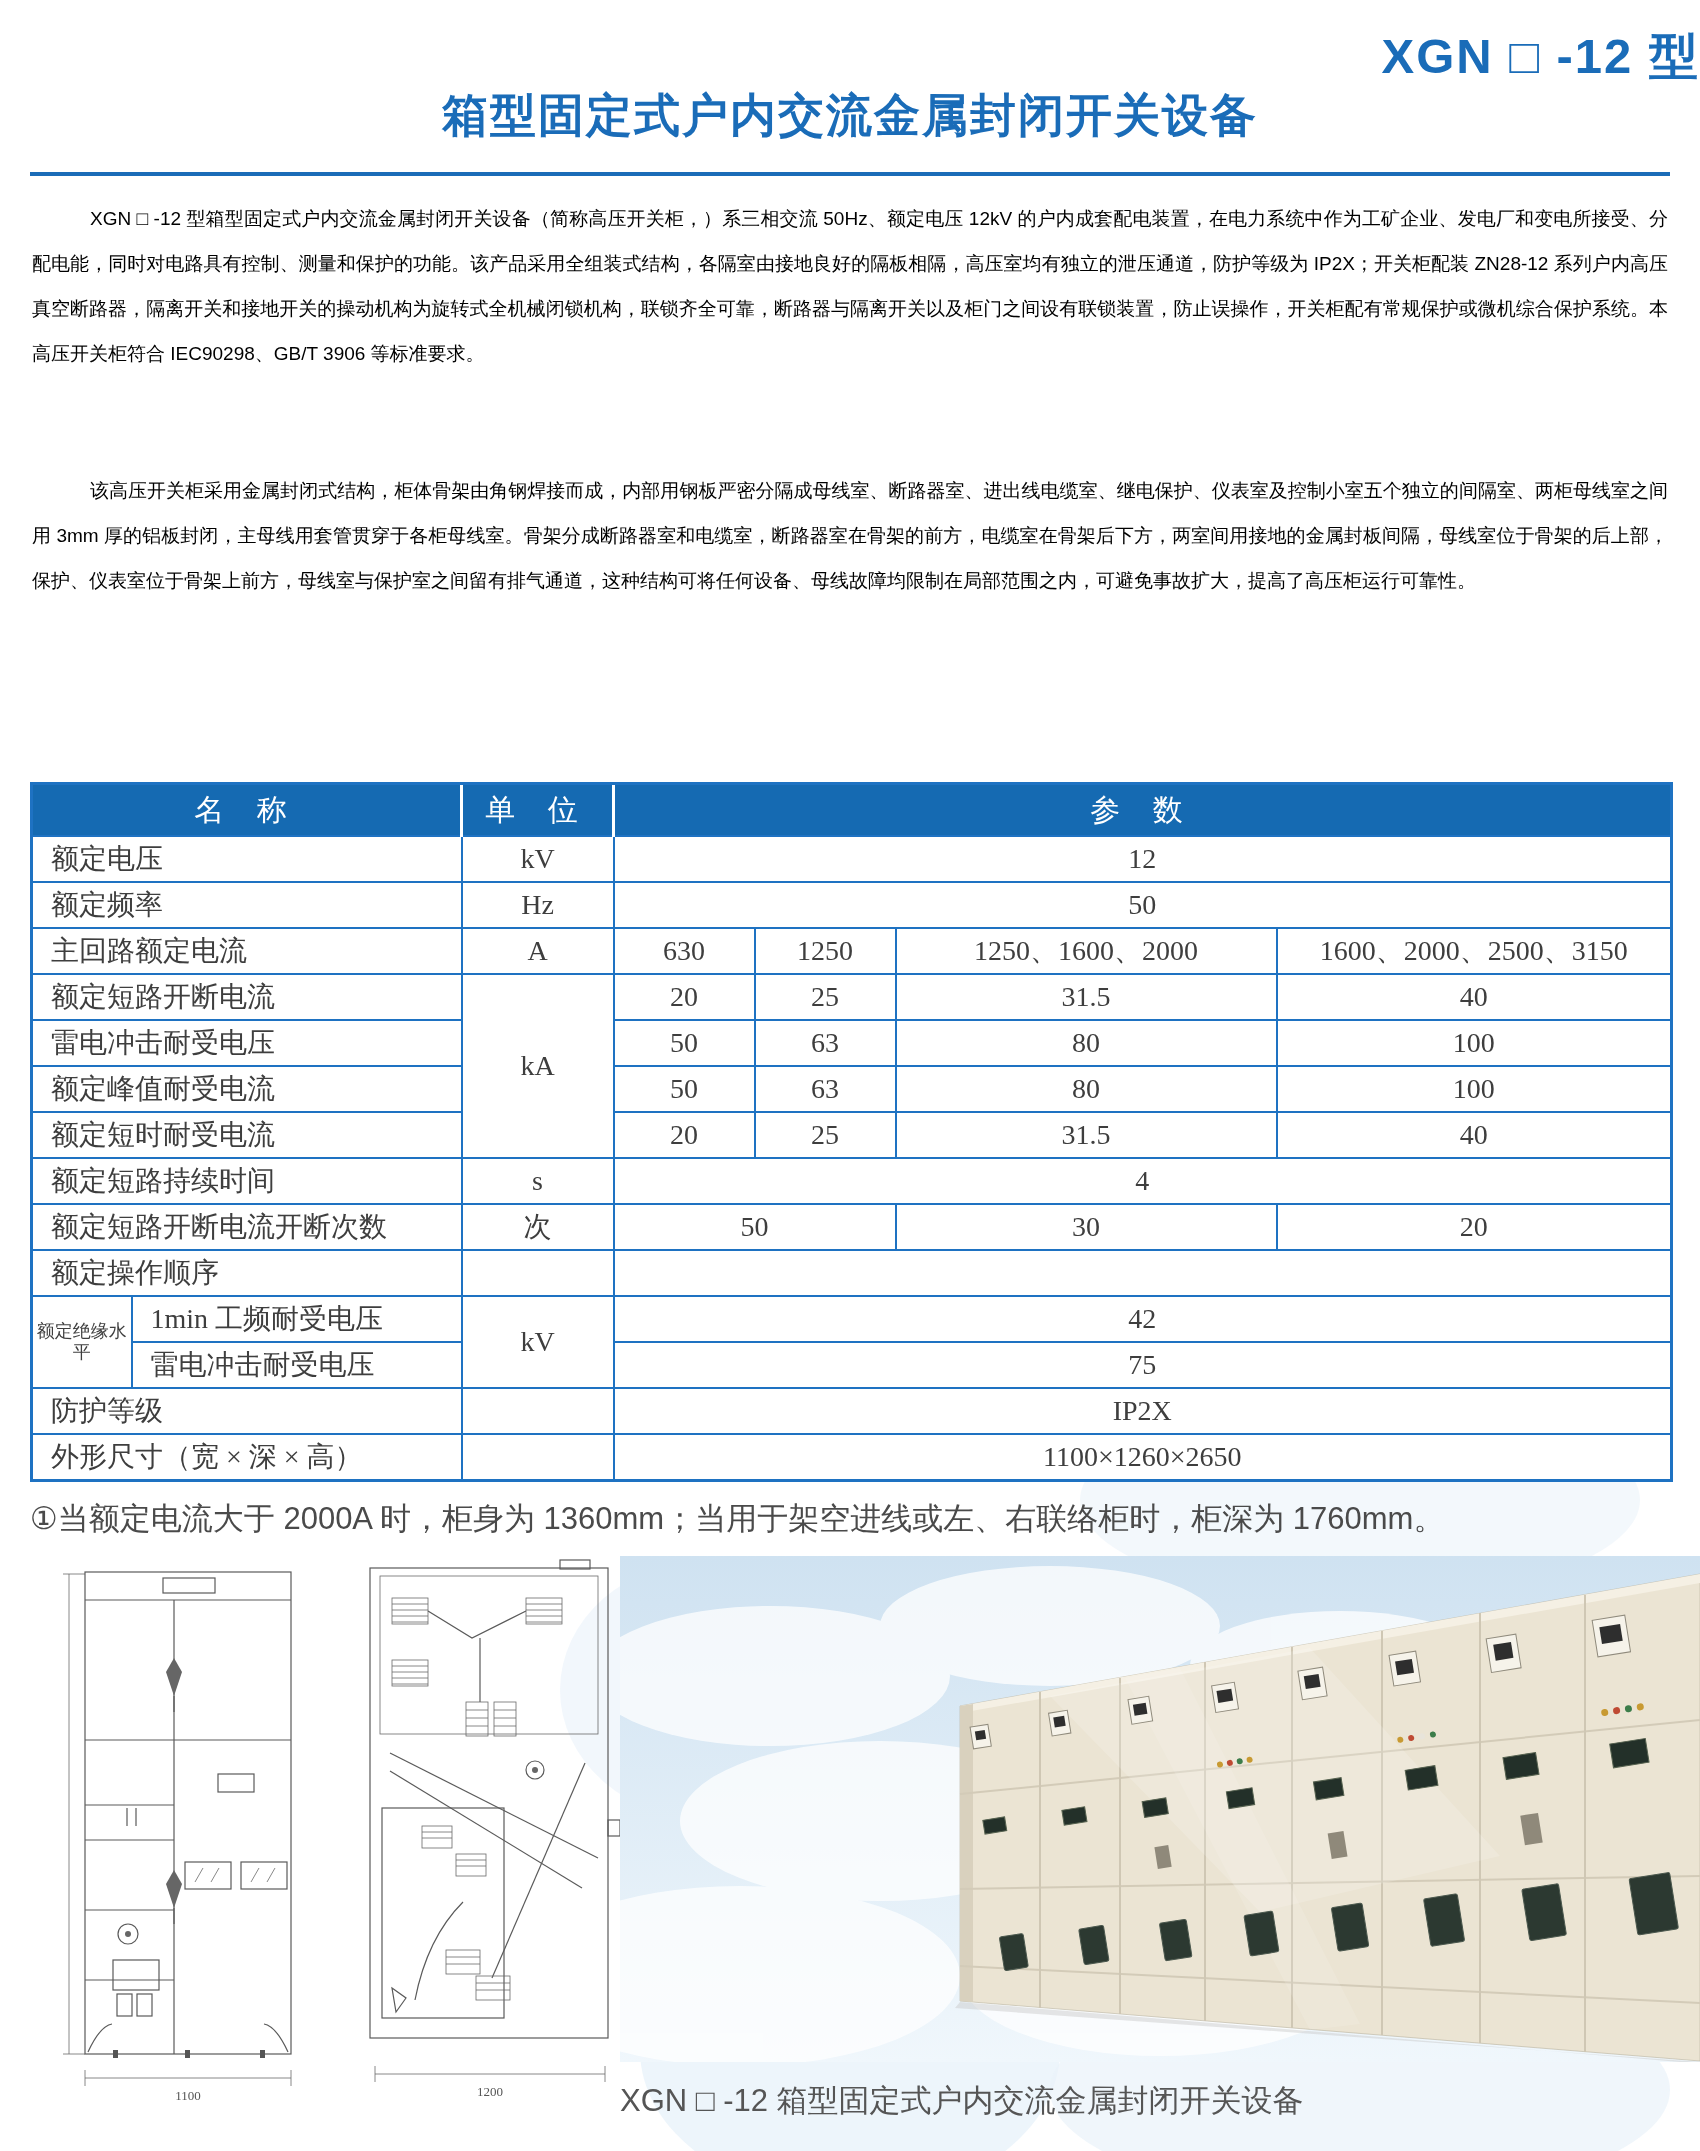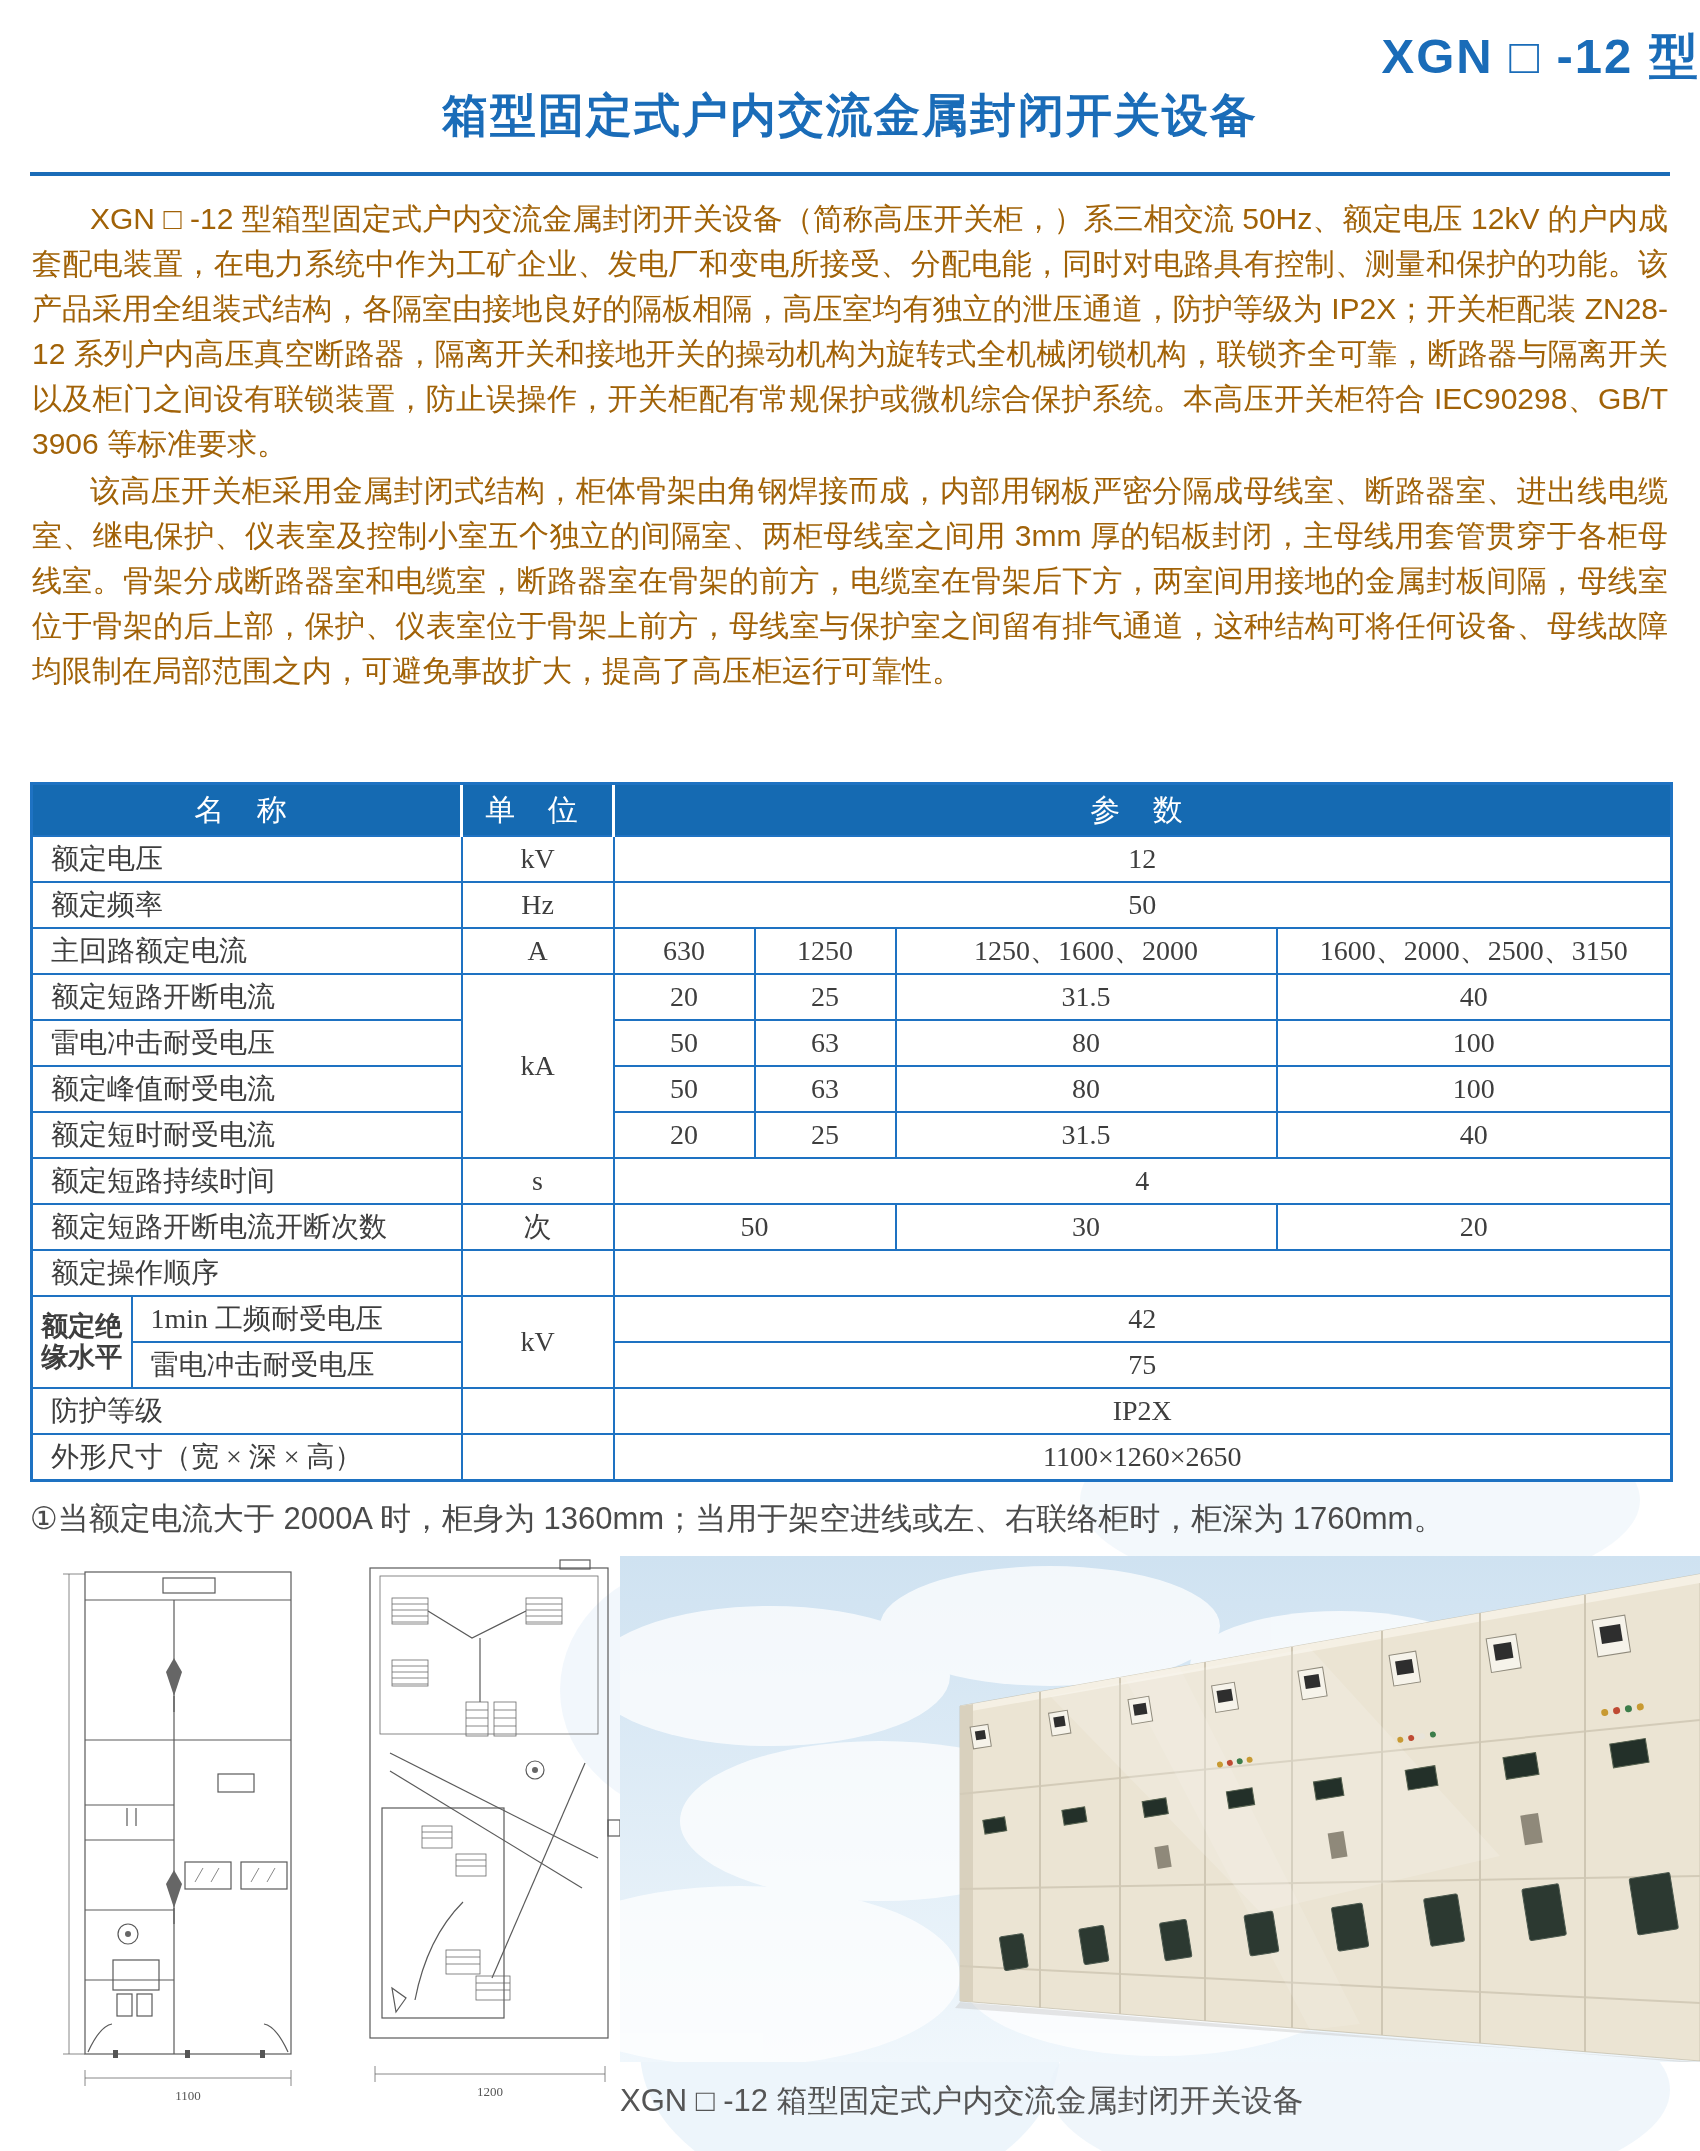--- a/index.html
+++ b/index.html
@@ -13,41 +13,41 @@
   .b2 { left:640px;  top:1900px; width:420px; height:300px; opacity:.8; }
   .b3 { left:1050px; top:1980px; width:620px; height:220px; opacity:.7; }
   .b4 { left:560px;  top:1560px; width:300px; height:260px; opacity:.6; }
 
   .title { position:absolute; top:26px; left:0; width:100%; text-align:center;
            color:#1a6cb8; font-weight:bold; z-index:2; }
   .title .l1 { font-size:49px; line-height:60px; letter-spacing:2px;text-align:right; }
   .title .l2 { font-size:46px; line-height:58px; letter-spacing:2px; }
   .rule { position:absolute; top:172px; left:30px; width:1640px; height:4px; background:#1a6cb8; z-index:2; }
 
-  .para { position:absolute; left:32px; width:1636px; color:#a16207; font-size:30px;
+  .para { position:absolute; left:32px; width:1636px; color:#000000; font-size:19px;
           line-height:45px; text-align:justify; text-indent:58px; z-index:2; }
   .p1 { top:196px; }
   .p2 { top:468px; }
 
   table.spec-table {
     position:absolute; top:782px; left:30px; width:1640px; z-index:2;
     border-collapse:collapse; table-layout:fixed;
     font-family:"Liberation Serif","DejaVu Serif",serif; color:#3e3e3e;
     font-size:28px; border:3px solid #1e72c2; background:#ffffff;
   }
   table.spec-table td { border:2px solid #1e72c2; height:44px; padding:0 4px;
     text-align:center; overflow:hidden; line-height:1.15; }
   table.spec-table tr.head td {
     background:#156ab2; color:#ffffff; font-weight:normal; height:50px;
     font-family:"Liberation Sans","DejaVu Sans",sans-serif; font-size:30px;
     letter-spacing:12px; border-left:3px solid #ffffff; border-top:3px solid #1e72c2;
   }
   table.spec-table tr.head td:first-child { border-left:3px solid #1e72c2; }
   table.spec-table td.name { text-align:left; padding-left:18px; }
-  table.spec-table td.grp  { padding:0 2px; font-size:27px;font-weight:bold; }
+  table.spec-table td.grp  { padding:0 2px; font-size:18px; }
 
   .note { position:absolute; top:1498px; left:30px; width:1640px; font-size:31px;
           color:#4a4a4a; z-index:2; }
 
   .bottom { position:absolute; top:1556px; left:0; width:1426px; height:595px; z-index:1; }
   svg.front-drawing { position:absolute; left:55px;  top:6px; }
   svg.side-drawing  { position:absolute; left:330px; top:2px; }
   svg.product-photo { position:absolute; left:620px; top:0px; }
   .caption { position:absolute; left:620px; top:524px; width:1060px; text-align:left;
              font-size:31px; color:#555555; z-index:3; }

